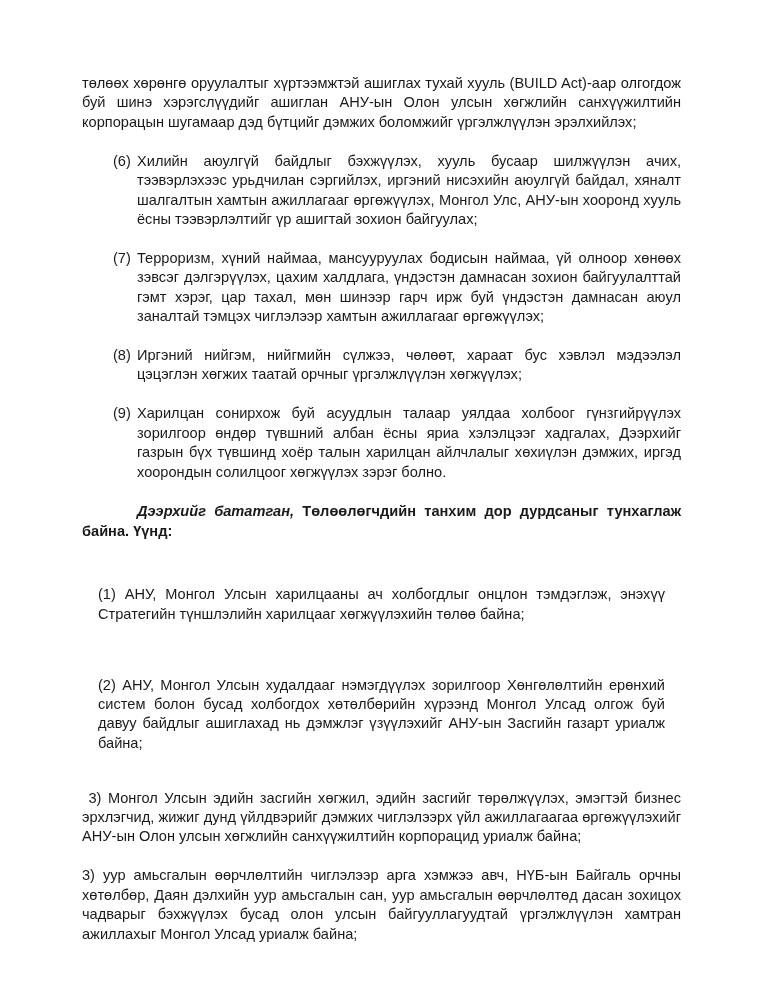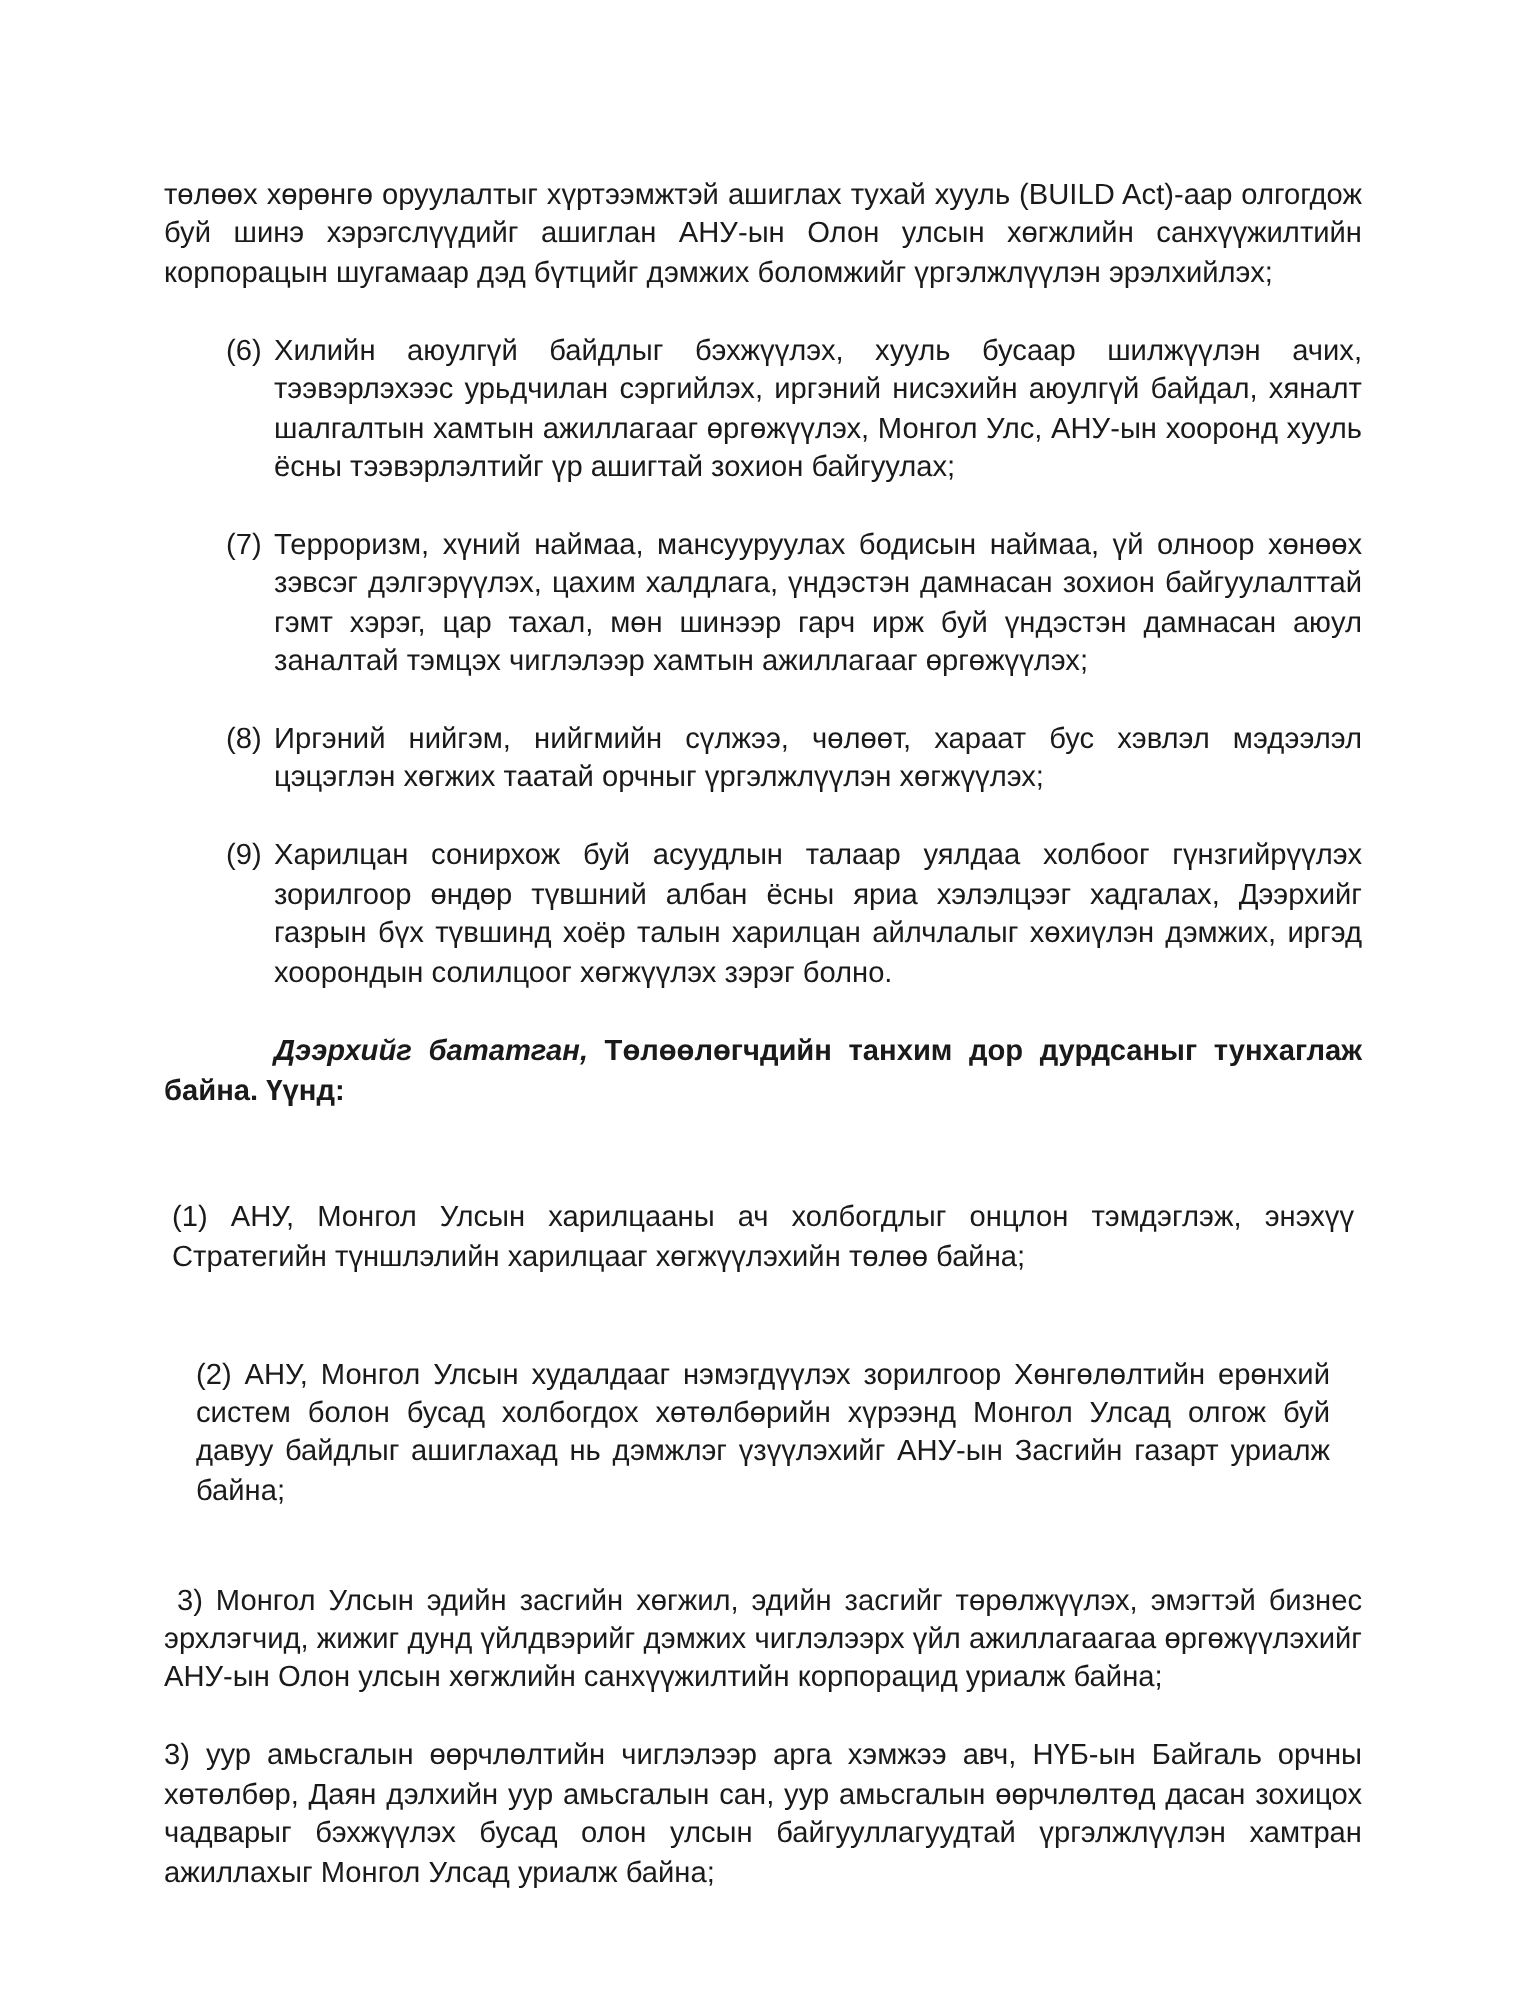--- a/index.html
+++ b/index.html
@@ -13,21 +13,21 @@
       position: relative;
       overflow: hidden;
       font-family: "Liberation Sans", sans-serif;
       font-size: 14.6px;
       line-height: 19.4px;
       color: #1a1a1a;
     }
     .page {
       position: absolute;
       left: 82px;
-      top: 89px;
+      top: 74px;
       width: 599px;
     }
     .cont {
       margin-left: 55px;
       text-align: justify;
       text-align-last: left;
     }
     .num-item {
       display: flex;
       margin-left: 31px;
@@ -87,25 +87,25 @@
 
   <div class="gap-a"></div>
 
   <div class="num-item">
     <span class="num">(9)</span>
     <span class="txt">Харилцан сонирхож буй асуудлын талаар уялдаа холбоог гүнзгийрүүлэх зорилгоор өндөр түвшний албан ёсны яриа хэлэлцээг хадгалах, Дээрхийг газрын бүх түвшинд хоёр талын харилцан айлчлалыг хөхиүлэн дэмжих, иргэд хоорондын солилцоог хөгжүүлэх зэрэг болно.</span>
   </div>
 
   <div class="gap-a"></div>
 
-  <p class="resolve" style="margin-bottom:12px;"><em>Дээрхийг бататган,</em><span> Төлөөлөгчдийн танхим дор дурдсаныг тунхаглаж байна. Үүнд:</span></p>
+  <p class="resolve" style="margin-bottom:0;"><em>Дээрхийг бататган,</em><span> Төлөөлөгчдийн танхим дор дурдсаныг тунхаглаж байна. Үүнд:</span></p>
 
   <div style="height:28px;"></div>
 
-  <p class="body-p" style="margin:4px;">(1) АНУ, Монгол Улсын харилцааны ач холбогдлыг онцлон тэмдэглэж, энэхүү Стратегийн түншлэлийн харилцааг хөгжүүлэхийн төлөө байна;</p>
+  <p class="body-p" style="margin:16px;">(1) АНУ, Монгол Улсын харилцааны ач холбогдлыг онцлон тэмдэглэж, энэхүү Стратегийн түншлэлийн харилцааг хөгжүүлэхийн төлөө байна;</p>
 
   <div class="gap-b"></div>
 
   <p class="body-p" style="margin:16px;">(2) АНУ, Монгол Улсын худалдааг нэмэгдүүлэх зорилгоор Хөнгөлөлтийн ерөнхий систем болон бусад холбогдох хөтөлбөрийн хүрээнд Монгол Улсад олгож буй давуу байдлыг ашиглахад нь дэмжлэг үзүүлэхийг АНУ-ын Засгийн газарт уриалж байна;</p>
 
   <div class="gap-b"></div>
 
   <p class="body-p" style="margin:0; white-space:pre-wrap;"> 3) Монгол Улсын эдийн засгийн хөгжил, эдийн засгийг төрөлжүүлэх, эмэгтэй бизнес эрхлэгчид, жижиг дунд үйлдвэрийг дэмжих чиглэлээрх үйл ажиллагаагаа өргөжүүлэхийг АНУ-ын Олон улсын хөгжлийн санхүүжилтийн корпорацид уриалж байна;</p>
 
   <div class="gap-b"></div>

